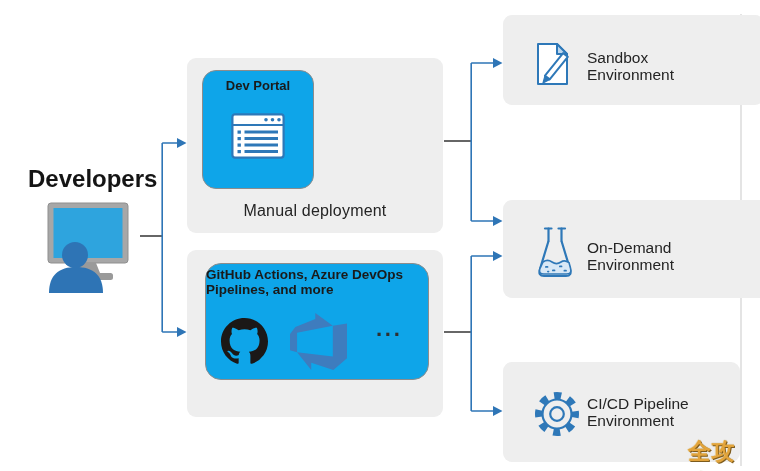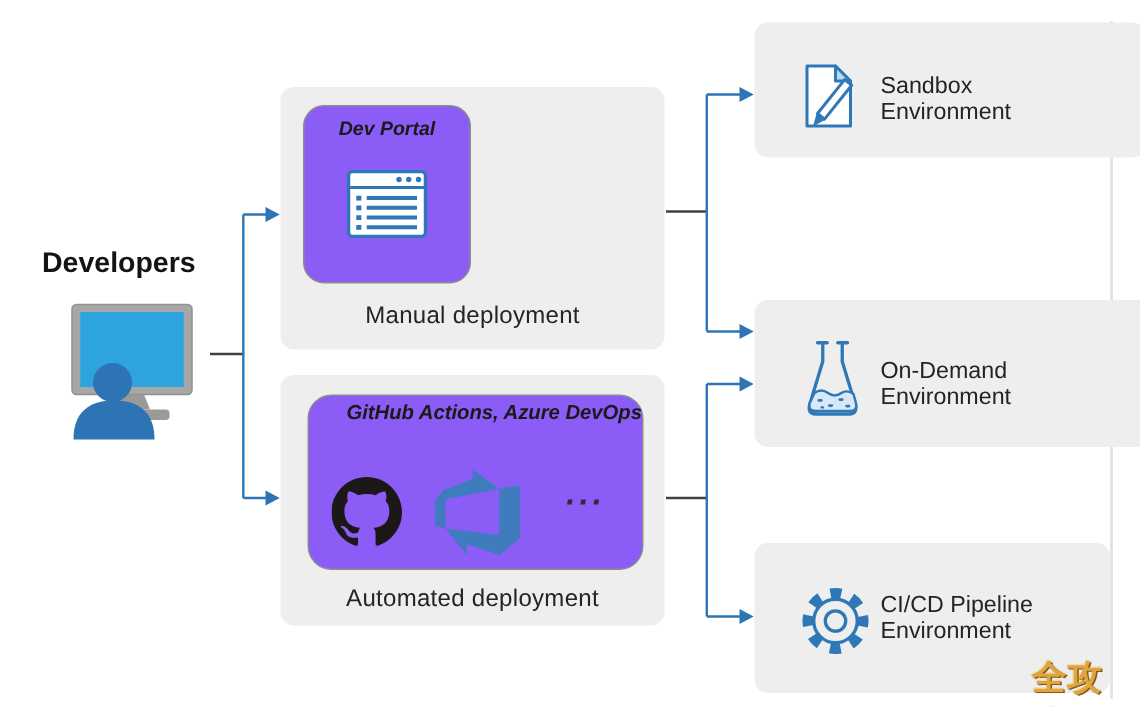--- a/index.html
+++ b/index.html
@@ -5,37 +5,37 @@
   html,body{margin:0;padding:0;background:#fff;}
   #canvas{
     position:relative;width:760px;height:471px;background:#ffffff;overflow:hidden;
     font-family:"Liberation Sans", sans-serif;color:#1f1f1f;
   }
   .abs{position:absolute;}
   .panel{
     position:absolute;background:#eeeeee;border-radius:9px;
   }
   .card{
-    position:absolute;background:#8b5cf6;border:1.2px solid #8c8c8c;border-radius:14px;font-style:italic;
+    position:absolute;background:#0ea5e9;border:1.2px solid #8c8c8c;border-radius:14px;
   }
   .card-title{
     position:absolute;top:7px;left:0;right:0;text-align:center;
     font-size:13px;font-weight:bold;color:#1a1a1a;
   }
   .panel-caption{
     position:absolute;left:0;right:0;text-align:center;
     font-size:16px;color:#242424;letter-spacing:0.2px;
   }
   .dev-label{
-    position:absolute;left:28px;top:165px;width:112px;text-align:left;
-    font-size:19px;font-weight:bold;color:#141414;
+    position:absolute;left:28px;top:165px;width:112px;text-align:right;
+    font-size:24px;font-weight:bold;color:#141414;
   }
   .env-text{position:absolute;left:84px;font-size:15.5px;line-height:17px;color:#242424;}
   .tools-caption{
-    position:absolute;top:4px;left:0;right:0;text-align:right;
+    position:absolute;top:4px;left:0;right:0;text-align:left;
     font-size:13.5px;font-weight:bold;line-height:14.5px;color:#1a1a1a;
   }
   .ellipsis{
     position:absolute;font-size:22px;font-weight:bold;color:#2f2f2f;letter-spacing:1.5px;
   }
   .watermark{
     position:absolute;left:688px;top:436px;width:70px;
     font-size:23px;font-weight:bold;color:#e2a43c;letter-spacing:0.5px;z-index:6;
     text-shadow:1px 1px 0 #7d5b1d, -0.5px -0.5px 0 #f4dfae, 0 0 1px #8a6a20;
   }
@@ -105,30 +105,30 @@
         </g>
       </svg>
     </div>
     <div class="panel-caption" style="top:144px;">Manual deployment</div>
   </div>
 
   <div class="panel" style="left:187px;top:250px;width:256px;height:167px;">
     <div class="card" style="left:18px;top:13px;width:222px;height:115px;border-radius:16px;">
       <div class="tools-caption">
         <div>GitHub Actions, Azure DevOps</div>
+        <div>Pipelines, and more</div>
       </div>
       <svg class="abs" style="left:15px;top:54px;" width="47" height="47" viewBox="0 0 24 24">
         <path fill="#1b1817" d="M12 0C5.37 0 0 5.37 0 12c0 5.31 3.435 9.795 8.205 11.385.6.105.825-.255.825-.57 0-.285-.015-1.23-.015-2.235-3.015.555-3.795-.735-4.035-1.41-.135-.345-.72-1.41-1.23-1.695-.42-.225-1.02-.78-.015-.795.945-.015 1.62.87 1.845 1.23 1.08 1.815 2.805 1.305 3.495.99.105-.78.42-1.305.765-1.605-2.67-.3-5.46-1.335-5.46-5.925 0-1.305.465-2.385 1.23-3.225-.12-.3-.54-1.53.12-3.18 0 0 1.005-.315 3.3 1.23.96-.27 1.98-.405 3-.405s2.04.135 3 .405c2.295-1.56 3.3-1.23 3.3-1.23.66 1.65.24 2.88.12 3.18.765.84 1.23 1.905 1.23 3.225 0 4.605-2.805 5.625-5.475 5.925.435.375.81 1.095.81 2.22 0 1.605-.015 2.895-.015 3.3 0 .315.225.69.825.57A12.02 12.02 0 0 0 24 12c0-6.63-5.37-12-12-12z"></path>
       </svg>
       <svg class="abs" style="left:84px;top:49px;" width="57" height="57" viewBox="0 0 24 24">
         <path fill="#3e7cbe" d="M0 8.877L2.247 5.91l8.405-3.416V.022l7.37 5.393L2.966 8.338v8.225L0 15.707zm24-4.45v14.651l-5.753 4.9-9.303-3.057v3.056l-5.978-7.416 15.057 1.798V5.415z"></path>
       </svg>
       <div class="ellipsis" style="left:170px;top:58px;">···</div>
     </div>
-    <div class="panel-caption" style="top:141px;">Automated deployment</div>
   </div>
 
   <div class="panel" style="left:503px;top:15px;width:237px;height:90px;padding-left:24px;">
     <svg class="abs" style="left:33px;top:27px;" width="36" height="44" viewBox="0 0 36 44">
       <path d="M2,2 H21 L31,12 V42 H2 Z" fill="#fff" stroke="#2e78b8" stroke-width="2" stroke-linejoin="round"></path>
       <path d="M21,2 V12 H31 Z" fill="#bdd7ee" stroke="#2e78b8" stroke-width="2" stroke-linejoin="round"></path>
       <polygon points="9,33.7 13.7,37.4 31.8,14.8 27.1,11.1" fill="#fff" stroke="#2e78b8" stroke-width="2" stroke-linejoin="round"></polygon>
       <polygon points="7,41 9,33.7 13.7,37.4" fill="#2e78b8" stroke="#2e78b8" stroke-width="1.2" stroke-linejoin="round"></polygon>
     </svg>
     <div class="env-text" style="top:34px;">

